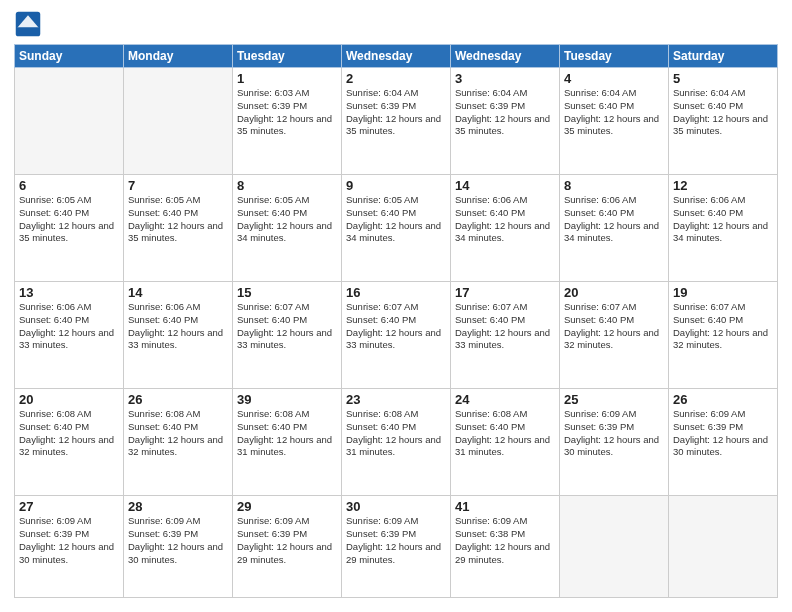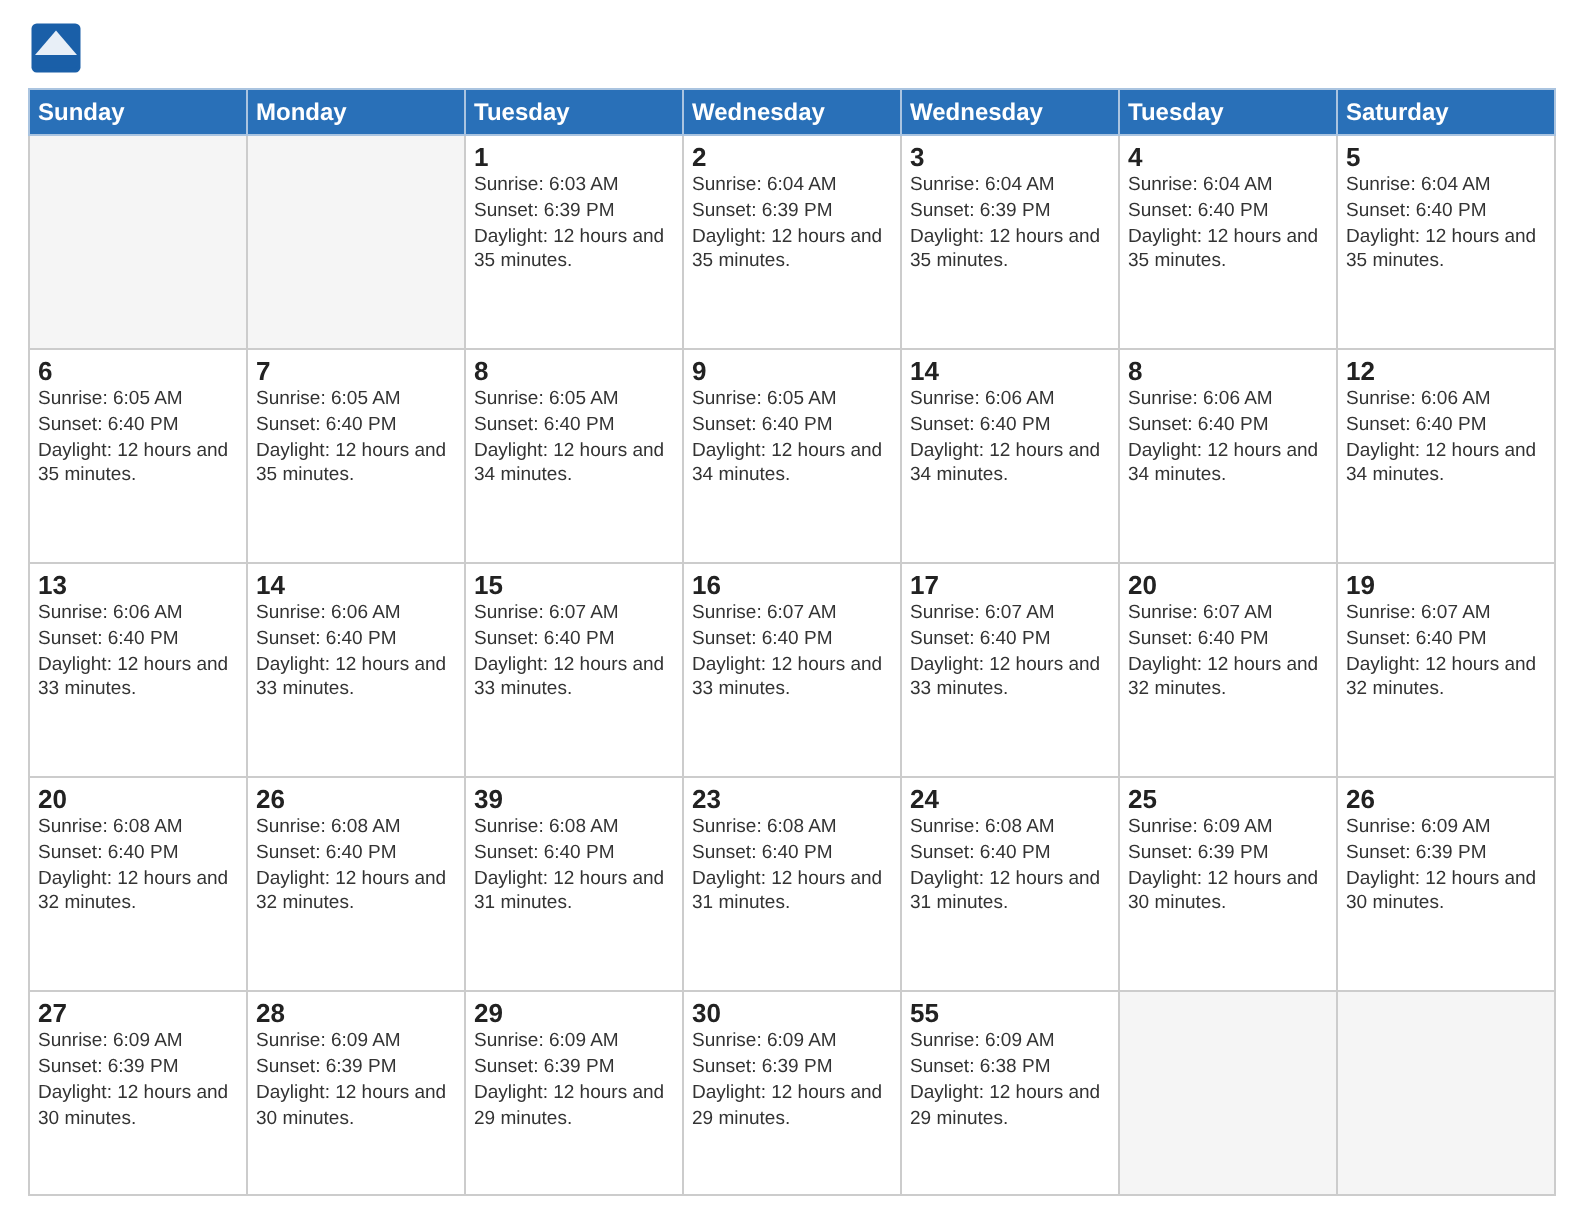--- a/index.html
+++ b/index.html
@@ -319,21 +319,21 @@
 Sunset: 6:39 PM
 Daylight: 12 hours and 29 minutes.</div>
           </td>
           <td>
             <span class="day-number">30</span>
             <div class="day-info">Sunrise: 6:09 AM
 Sunset: 6:39 PM
 Daylight: 12 hours and 29 minutes.</div>
           </td>
           <td>
-            <span class="day-number">55</span>
+            <span class="day-number">41</span>
             <div class="day-info">Sunrise: 6:09 AM
 Sunset: 6:38 PM
 Daylight: 12 hours and 29 minutes.</div>
           </td>
           <td class="empty"></td>
           <td class="empty"></td>
         </tr>
       </tbody>
   </table>
 </div>

